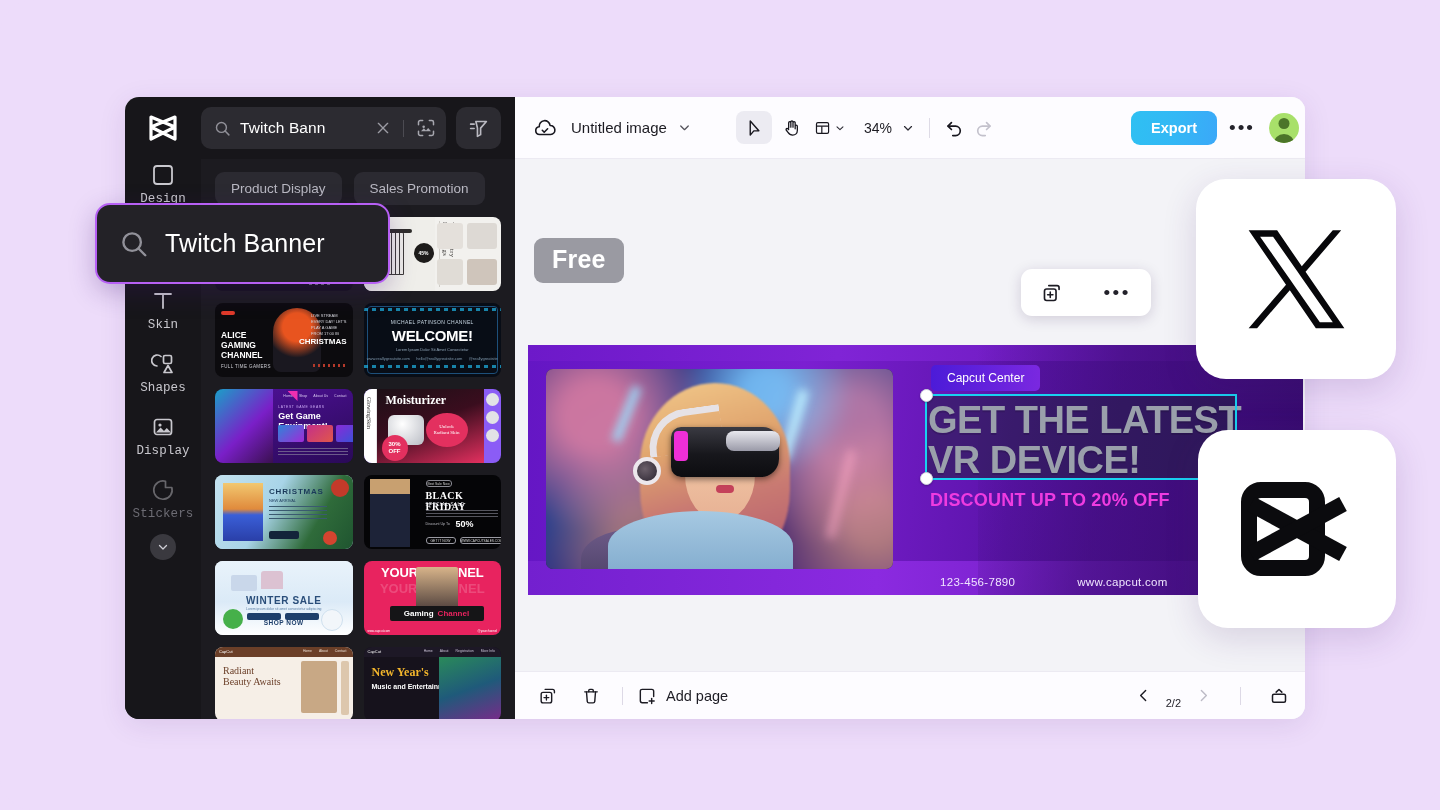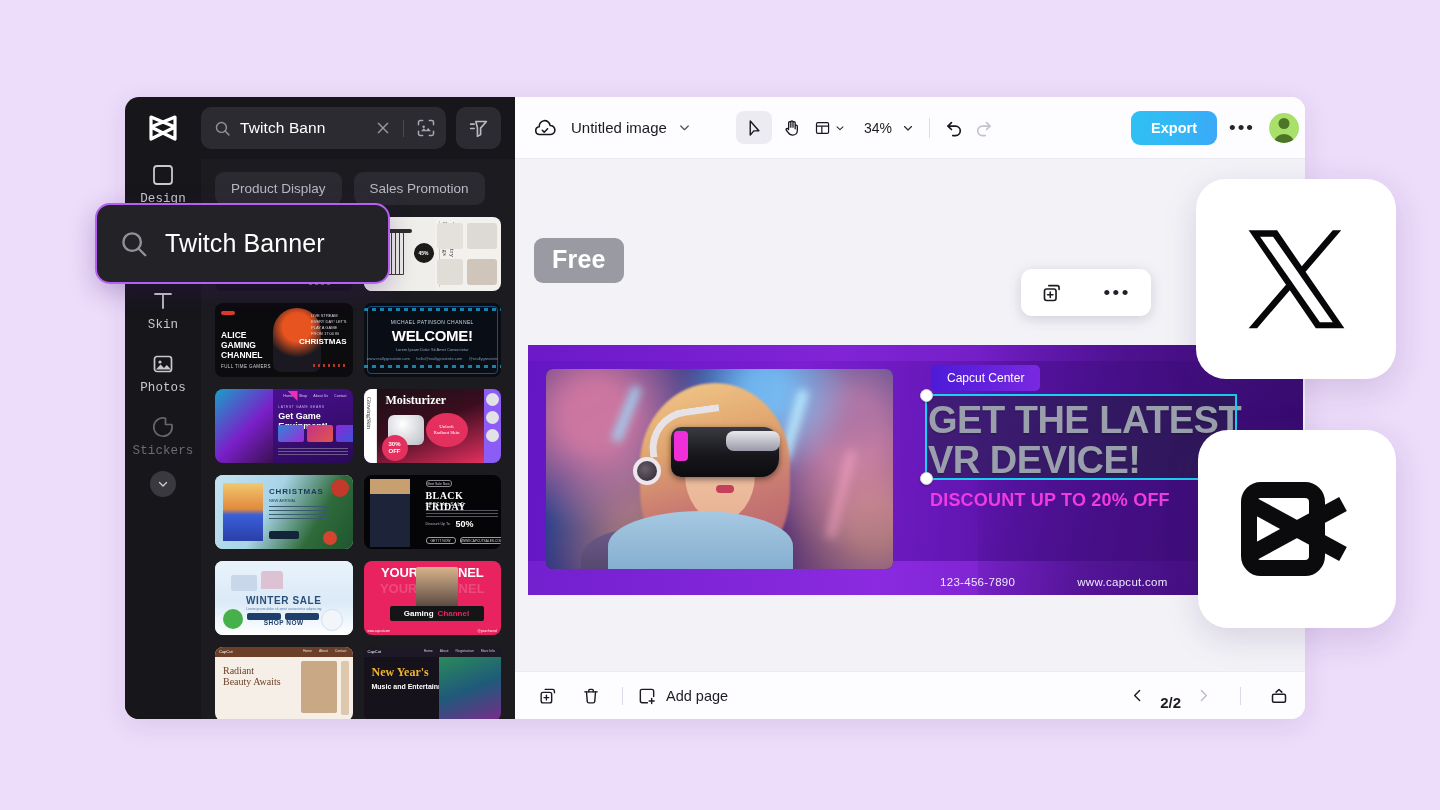--- a/index.html
+++ b/index.html
@@ -407,21 +407,21 @@
     display: flex; align-items: center;
     padding: 0 16px 0 16px;
     gap: 0;
   }
   .bb-btn { width: 34px; height: 32px; display: flex; align-items: center; justify-content: center; cursor: pointer; }
   .bb-btn svg { width: 20px; height: 20px; }
   .bb-sep { width: 1px; height: 18px; background: #ddd9e6; margin: 0 14px; }
   .addpage { display: flex; align-items: center; gap: 9px; cursor: pointer; }
   .addpage span { font-size: 14.5px; color: #1d1c24; }
   .pager { display: flex; align-items: center; gap: 14px; }
-  .pager .pg { font-size: 15px; color: #1d1c24; font-weight: bold; margin-top: 14px; }
+  .pager .pg { font-size: 11px; color: #1d1c24; font-weight: normal; margin-top: 14px; }
   .pager svg { width: 17px; height: 17px; cursor: pointer; }
 
   
   .search-callout {
     position: absolute;
     left: 95px; top: 203px;
     width: 295px; height: 81px;
     background: #232227;
     border: 2px solid #b760f5;
     border-radius: 15px;
@@ -513,26 +513,36 @@
               <svg viewBox="0 0 24 24">
                 <line x1="4" y1="5" x2="20" y2="5" stroke="#c9c8ce" stroke-width="1.8" stroke-linecap="round"></line>
                 <line x1="12" y1="5" x2="12" y2="19" stroke="#c9c8ce" stroke-width="1.8" stroke-linecap="round"></line>
               </svg>
             </span>
             <span class="ri-label">Skin</span>
           </div>
           <div class="rail-item">
             <span class="ri-icon">
               <svg viewBox="0 0 24 24">
+                <path d="M10 4.5A5.5 5.5 0 1 0 6 14" fill="none" stroke="#c9c8ce" stroke-width="1.7" stroke-linecap="round"></path>
+                <rect x="12.5" y="3.5" width="8" height="8" rx="1.5" fill="none" stroke="#c9c8ce" stroke-width="1.7"></rect>
+                <path d="M13 20.5l4-7 4 7z" fill="none" stroke="#c9c8ce" stroke-width="1.7" stroke-linejoin="round"></path>
+              </svg>
+            </span>
+            <span class="ri-label">Shapes</span>
+          </div>
+          <div class="rail-item">
+            <span class="ri-icon">
+              <svg viewBox="0 0 24 24">
                 <rect x="3.5" y="4.5" width="17" height="15" rx="2.5" fill="none" stroke="#c9c8ce" stroke-width="1.7"></rect>
                 <circle cx="9" cy="10" r="1.6" fill="#c9c8ce"></circle>
                 <path d="M5 17.5l4.6-5 3.4 3.6 2.8-3 4.2 4.4z" fill="#c9c8ce"></path>
               </svg>
             </span>
-            <span class="ri-label">Photos</span>
+            <span class="ri-label">Display</span>
           </div>
           <div class="rail-item dim">
             <span class="ri-icon">
               <svg viewBox="0 0 24 24">
                 <path d="M14.5 3.2A9.2 9.2 0 1 0 20.8 9.5h-6.3z" fill="none" stroke="#c9c8ce" stroke-width="1.7" stroke-linejoin="round"></path>
               </svg>
             </span>
             <span class="ri-label">Stickers</span>
           </div>
           <div class="rail-more">

